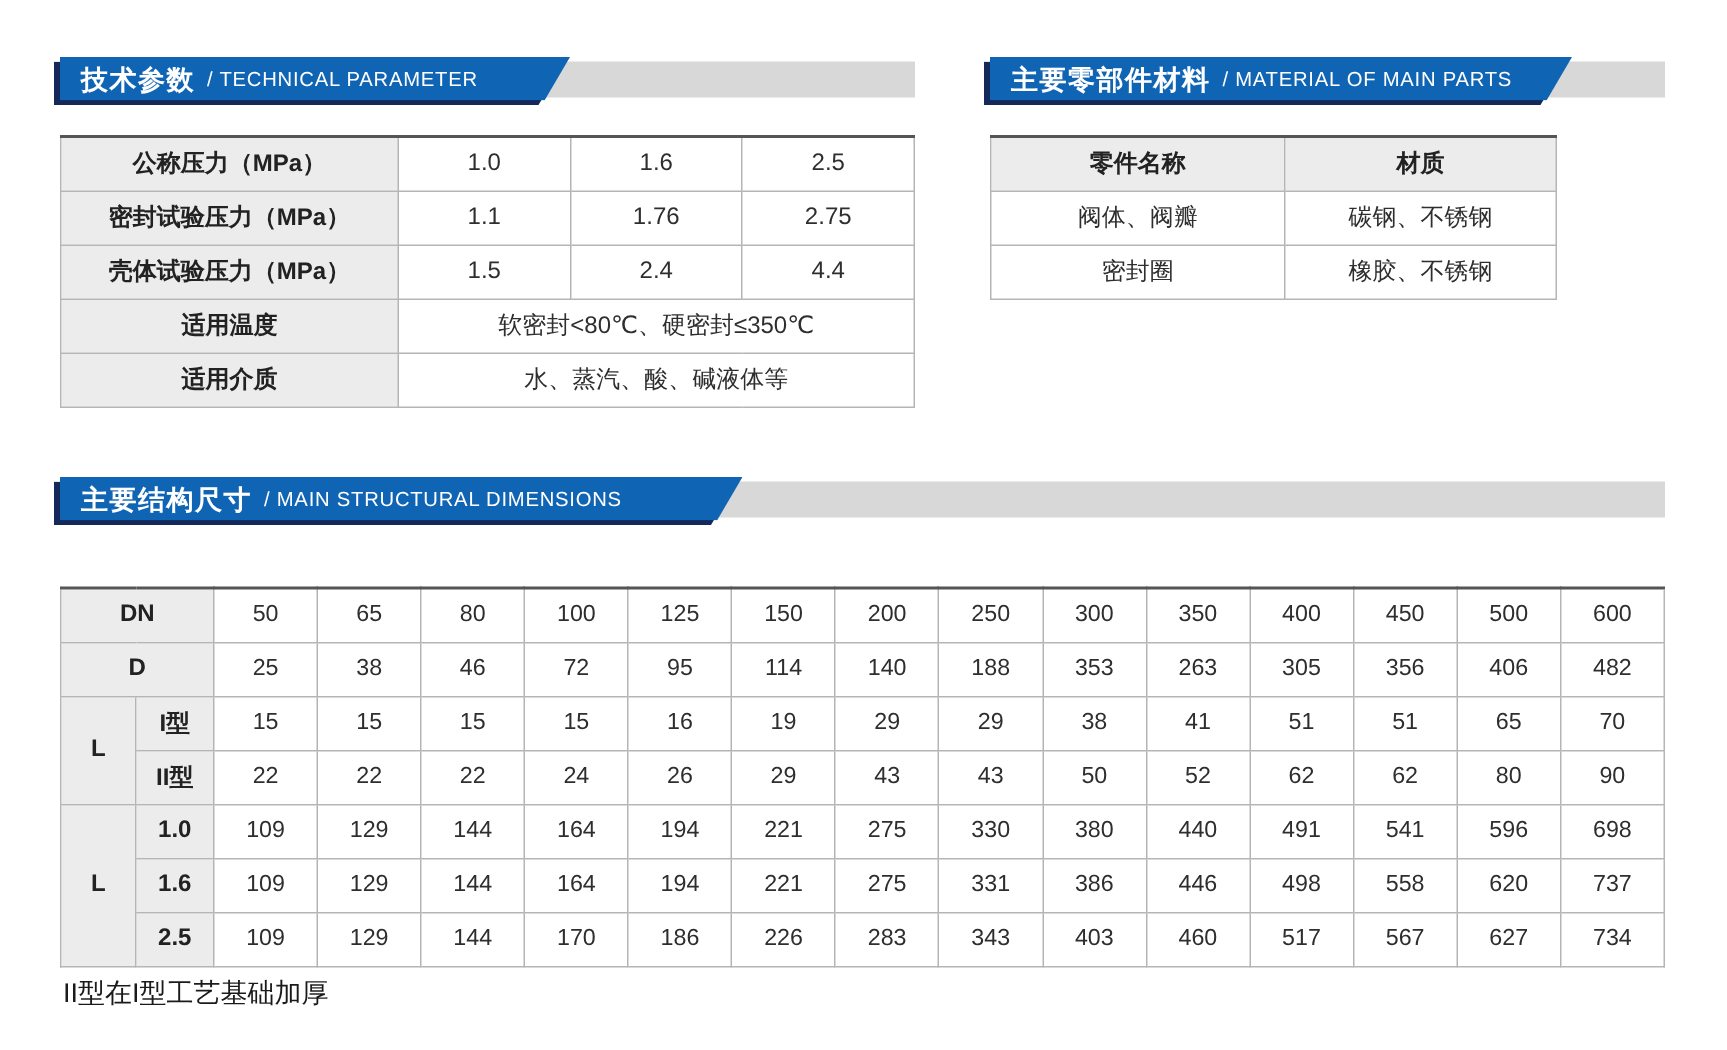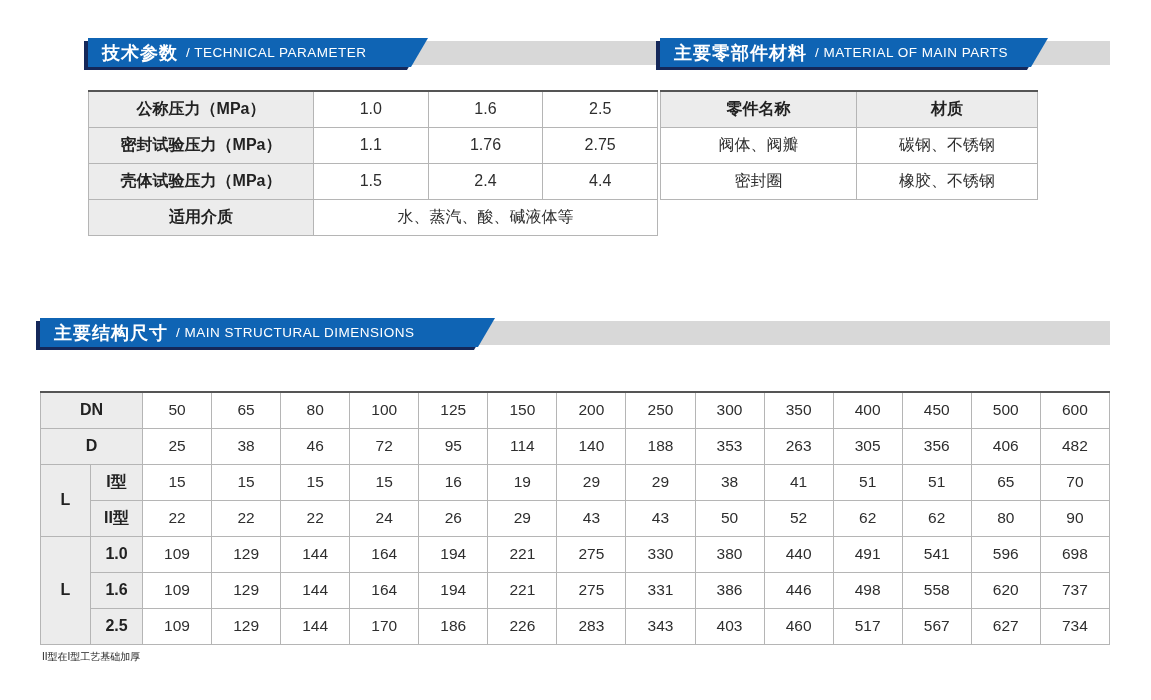--- a/index.html
+++ b/index.html
@@ -3,21 +3,21 @@
 <meta charset="utf-8">
 <style>
   * { margin:0; padding:0; box-sizing:border-box; }
   html,body { background:#ffffff; }
   body {
     width:1151px; height:700px; position:relative; overflow:hidden;
     font-family:"Liberation Sans","DejaVu Sans",sans-serif;
     color:#2e2e2e;
   }
   .sec { position:absolute; }
-  .sec-technical { left:40px; top:38px; width:570px;margin-left:48px; }
+  .sec-technical { left:40px; top:38px; width:570px; }
   .sec-materials { left:660px; top:38px; width:450px; }
   .sec-dimensions { left:40px; top:318px; width:1070px; }
 
   
   .banner { position:relative; height:29px; }
   .banner-gray {
     position:absolute; left:10px; right:0; top:3px; bottom:2px;
     background:#d8d8d8; z-index:0;
   }
   .banner-wrap { position:absolute; left:0; top:0; height:100%; z-index:1; }
@@ -47,21 +47,21 @@
     overflow:hidden; white-space:nowrap;
   }
   th.lbl { background:#ececec; font-weight:bold; color:#222222; }
   .t-technical { width:570px; margin-top:23px; }
   .t-materials { width:378px; margin-top:23px; }
   .t-dimensions { width:1070px; margin-top:44px; font-size:15.5px; }
   .t-dimensions td { font-size:15.5px; }
 
   .footnote {
     position:absolute; left:42px; top:650px;
-    font-size:10px; color:#1a1a1a;
+    font-size:18px; color:#1a1a1a;
   }
 </style>
 </head>
 <body>
 
 <section class="sec sec-technical">
   <div class="banner">
     <div class="banner-gray"></div>
     <div class="banner-wrap" style="width:340px">
       <div class="banner-shadow"></div>
@@ -90,20 +90,24 @@
         <th class="lbl">密封试验压力（MPa）</th>
         <td>1.1</td>
         <td>1.76</td>
         <td>2.75</td>
       </tr>
       <tr>
         <th class="lbl">壳体试验压力（MPa）</th>
         <td>1.5</td>
         <td>2.4</td>
         <td>4.4</td>
+      </tr>
+      <tr>
+        <th class="lbl">适用温度</th>
+        <td colspan="3">软密封&lt;80℃、硬密封≤350℃</td>
       </tr>
       <tr>
         <th class="lbl">适用介质</th>
         <td colspan="3">水、蒸汽、酸、碱液体等</td>
       </tr>
     </tbody>
   </table>
 </section>
 
 <section class="sec sec-materials">

